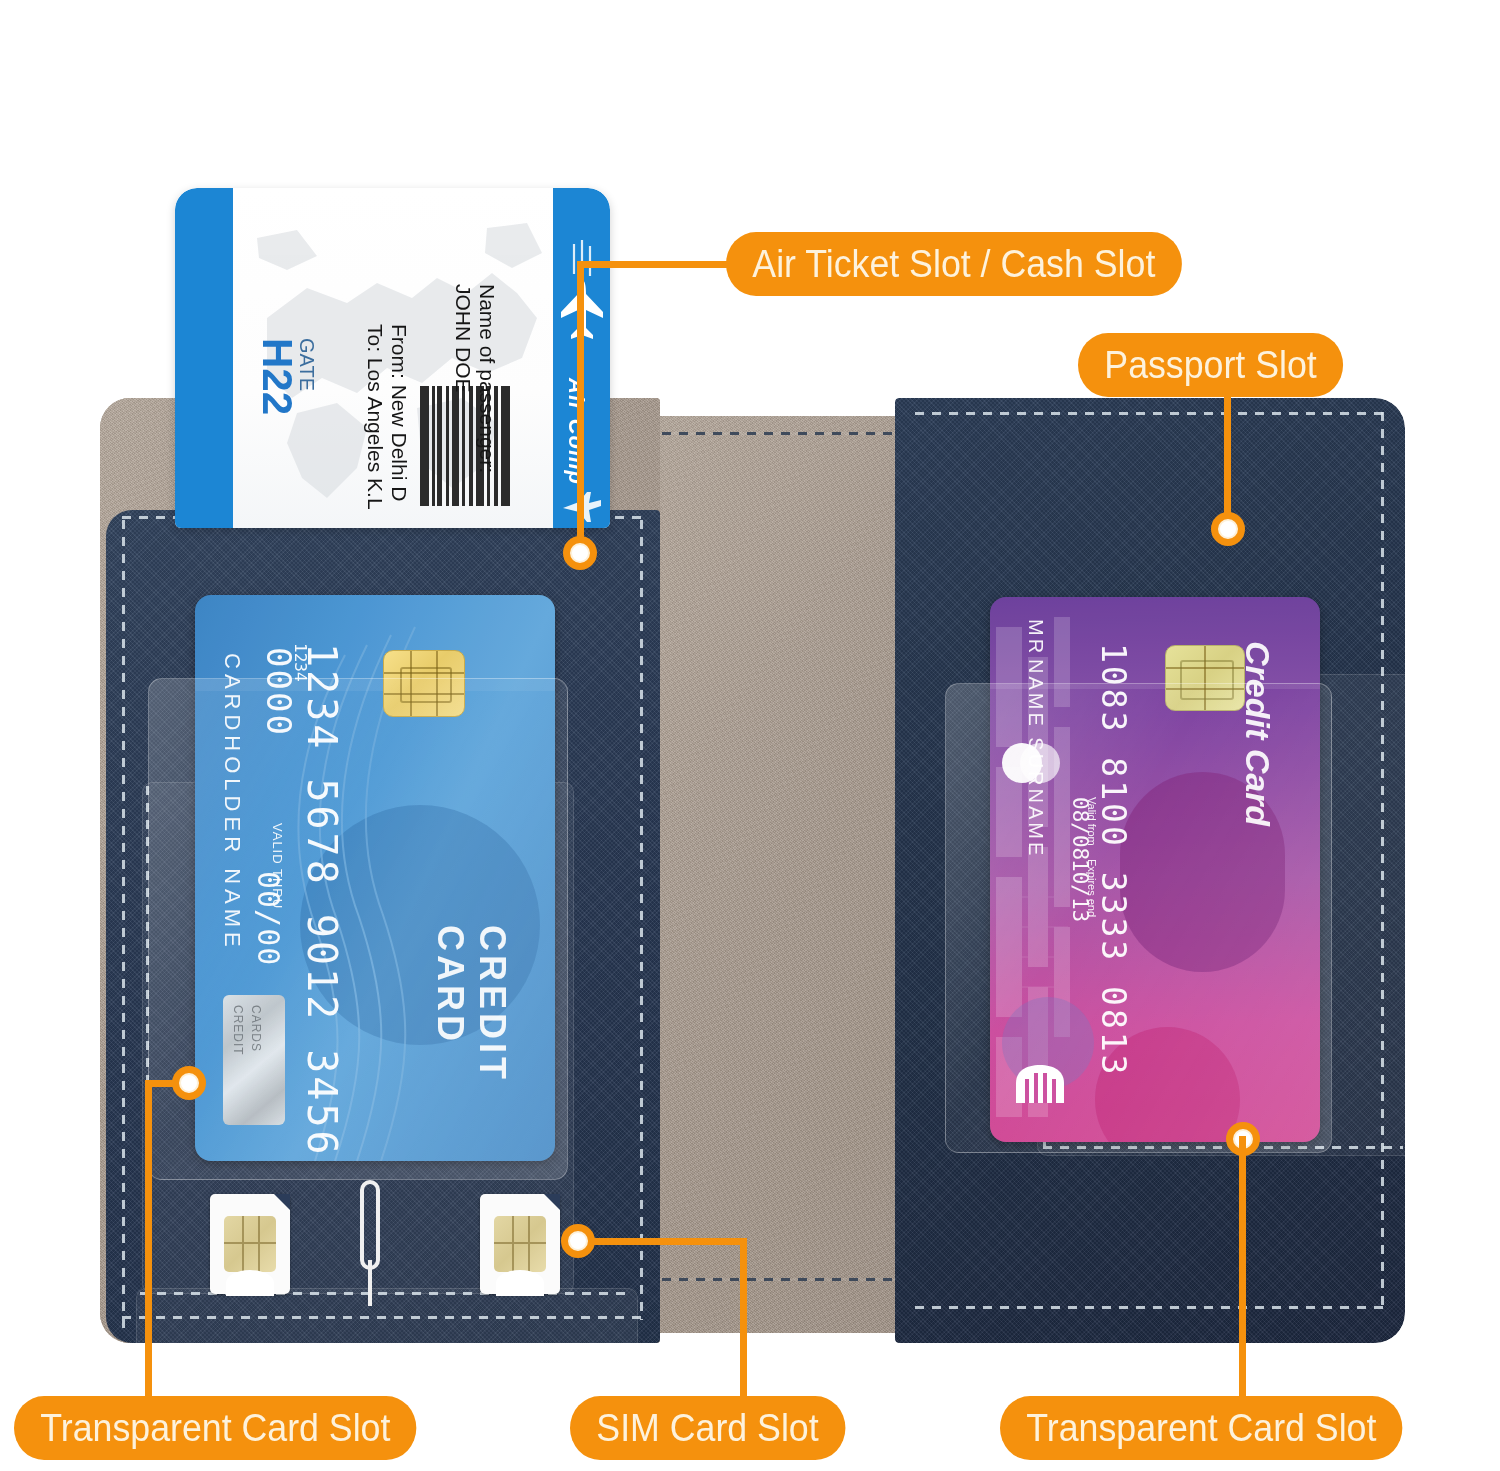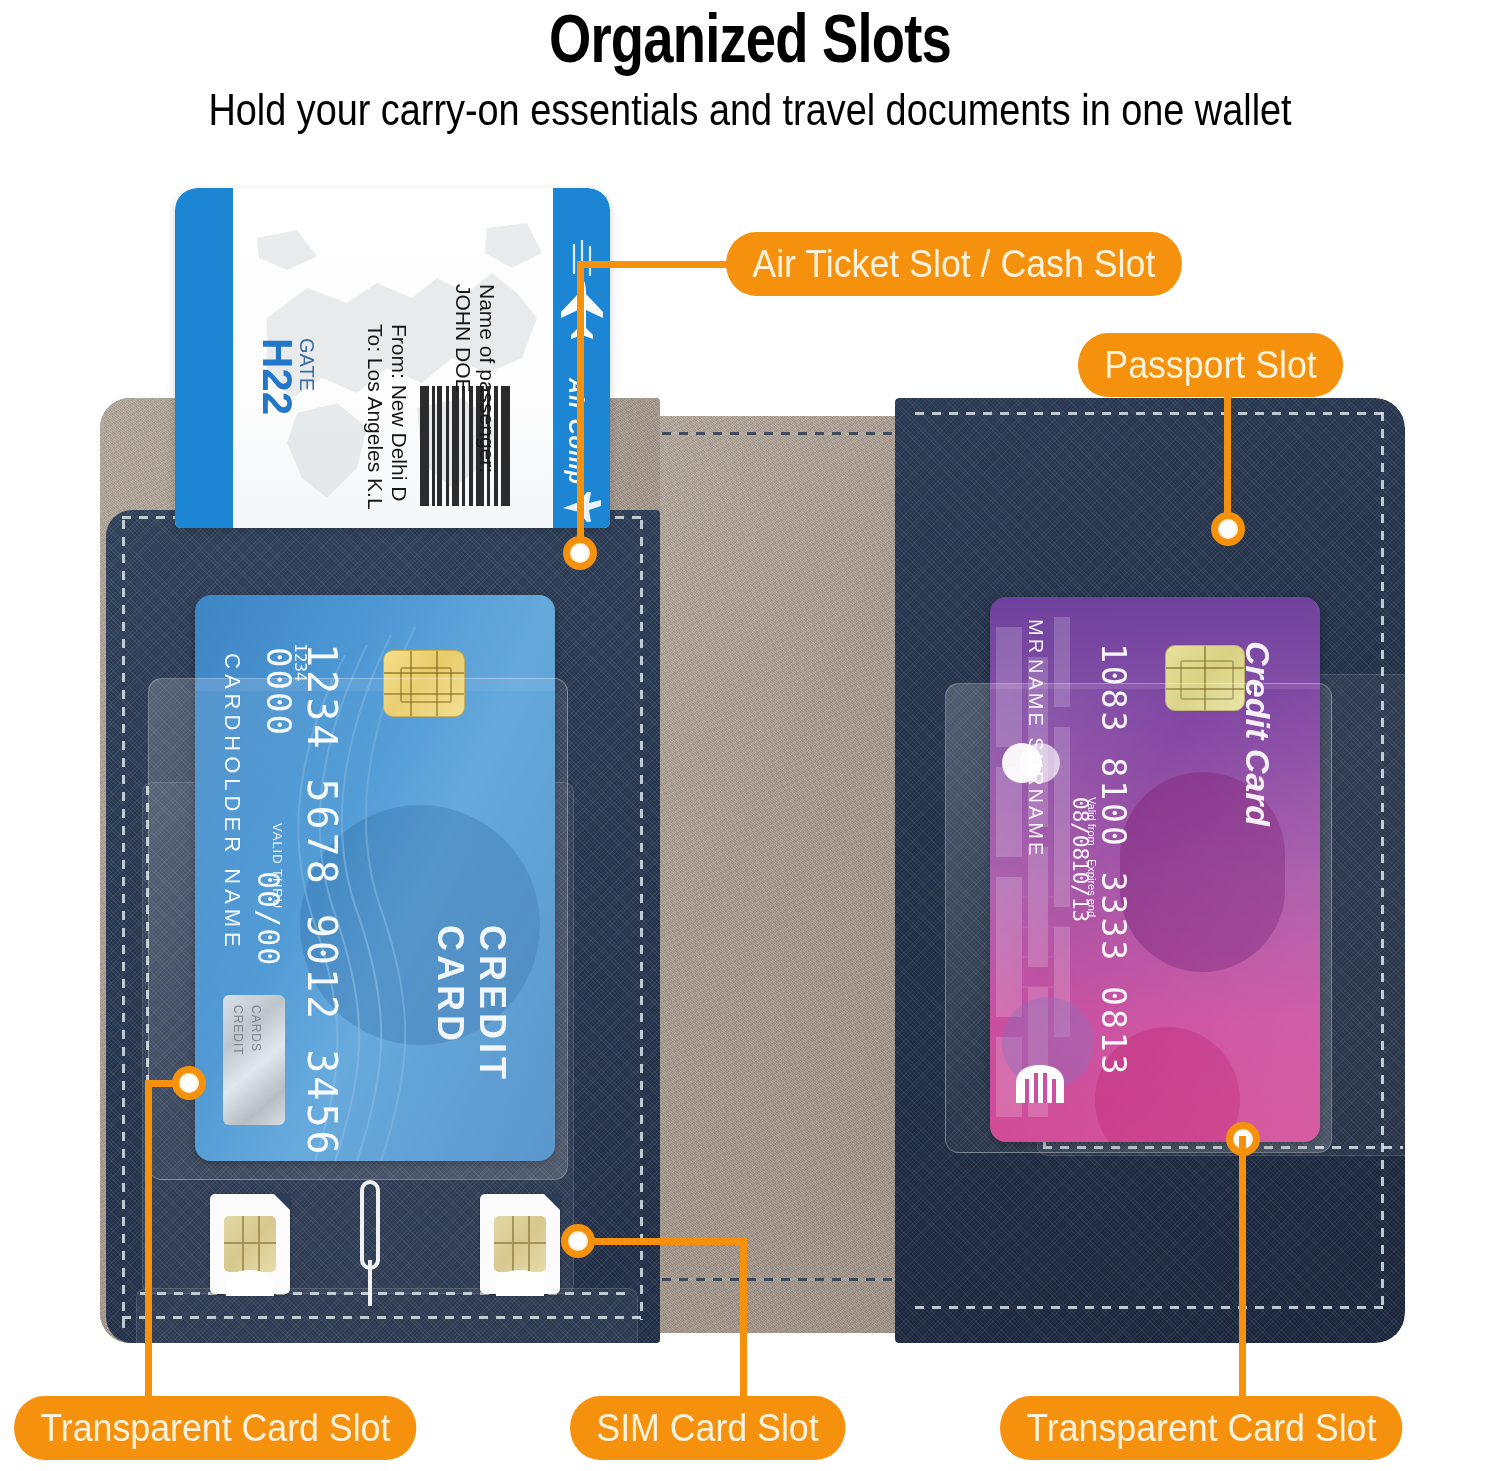--- a/index.html
+++ b/index.html
@@ -153,24 +153,20 @@
   .lead-h{height:7px;}
   .dot{position:absolute;width:34px;height:34px;border-radius:50%;background:#f5910d;
     box-sizing:border-box;border:7px solid #f5910d;}
   .dot i{position:absolute;inset:0;border-radius:50%;background:#fff;border:2px solid #fdf0d8;}
 </style>
 </head>
 <body>
 
 <div class="stage">
 
-  <div id="header">
-    <div id="title">Organized Slots</div>
-    <div id="subtitle">Hold your carry-on essentials and travel documents in one wallet</div>
-  </div>
 
   <div id="wallet">
 
     <div id="panel-spine">
       <div id="suede-mid" class="suede"></div>
       <div class="stitch-h stitch-dark" style="left:0;top:16px;width:350px;"></div>
       <div class="stitch-h stitch-dark" style="left:0;top:862px;width:350px;"></div>
     </div>
 
     <div id="panel-left">

